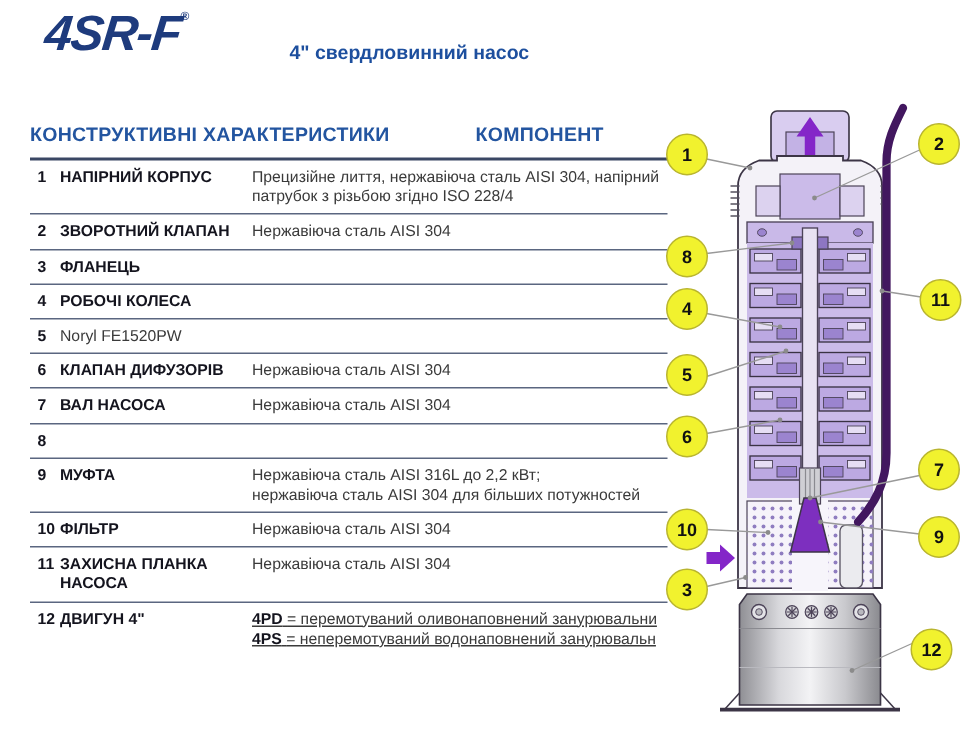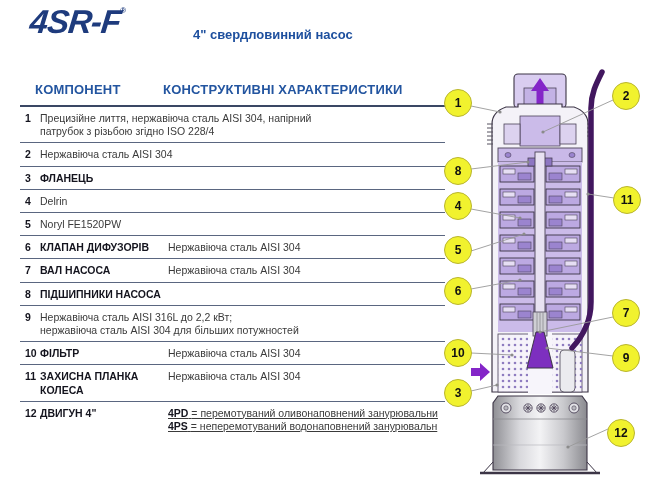--- a/index.html
+++ b/index.html
@@ -40,72 +40,74 @@
 </head>
 <body>
 
 <div class="brand">
   <span class="logo">4SR-F</span><span class="reg">®</span>
 </div>
 <div class="subtitle">4" свердловинний насос</div>
 
 <div class="tbl">
   <div class="thead">
+    <div class="th th2">КОНСТРУКТИВНІ ХАРАКТЕРИСТИКИ</div>
     <div class="th th1">КОМПОНЕНТ</div>
-    <div class="th th2">КОНСТРУКТИВНІ ХАРАКТЕРИСТИКИ</div>
   </div>
 
   <div class="row">
     <div class="num">1</div>
+    <div class="label">НАПІРНИЙ КОРПУС</div>
     <div class="desc">Прецизійне лиття, нержавіюча сталь AISI 304, напірний
 патрубок з різьбою згідно ISO 228/4</div>
   </div>
   <div class="row">
     <div class="num">2</div>
+    <div class="label">ЗВОРОТНИЙ КЛАПАН</div>
     <div class="desc">Нержавіюча сталь AISI 304</div>
   </div>
   <div class="row">
     <div class="num">3</div>
     <div class="label">ФЛАНЕЦЬ</div>
   </div>
   <div class="row">
     <div class="num">4</div>
-    <div class="desc">Delrin</div>
+    <div class="label">РОБОЧІ КОЛЕСА</div>
   </div>
   <div class="row">
     <div class="num">5</div>
     <div class="desc">Noryl FE1520PW</div>
   </div>
   <div class="row">
     <div class="num">6</div>
     <div class="label">КЛАПАН ДИФУЗОРІВ</div>
     <div class="desc">Нержавіюча сталь AISI 304</div>
   </div>
   <div class="row">
     <div class="num">7</div>
     <div class="label">ВАЛ НАСОСА</div>
     <div class="desc">Нержавіюча сталь AISI 304</div>
   </div>
   <div class="row">
     <div class="num">8</div>
-    <div class="label">ПІДШИПНИКИ НАСОСА</div>
   </div>
   <div class="row">
     <div class="num">9</div>
+    <div class="label">МУФТА</div>
     <div class="desc">Нержавіюча сталь AISI 316L до 2,2 кВт;
 нержавіюча сталь AISI 304 для більших потужностей</div>
   </div>
   <div class="row">
     <div class="num">10</div>
     <div class="label">ФІЛЬТР</div>
     <div class="desc">Нержавіюча сталь AISI 304</div>
   </div>
   <div class="row">
     <div class="num">11</div>
-    <div class="label">ЗАХИСНА ПЛАНКА КОЛЕСА</div>
+    <div class="label">ЗАХИСНА ПЛАНКА НАСОСА</div>
     <div class="desc">Нержавіюча сталь AISI 304</div>
   </div>
   <div class="row last">
     <div class="num">12</div>
     <div class="label">ДВИГУН 4"</div>
     <div class="desc motor">
       <div class="mline"><b>4PD</b> <span>= перемотуваний оливонаповнений занурювальни</span></div>
       <div class="mline"><b>4PS</b> <span>= неперемотуваний водонаповнений занурювальн</span></div>
     </div>
   </div>

